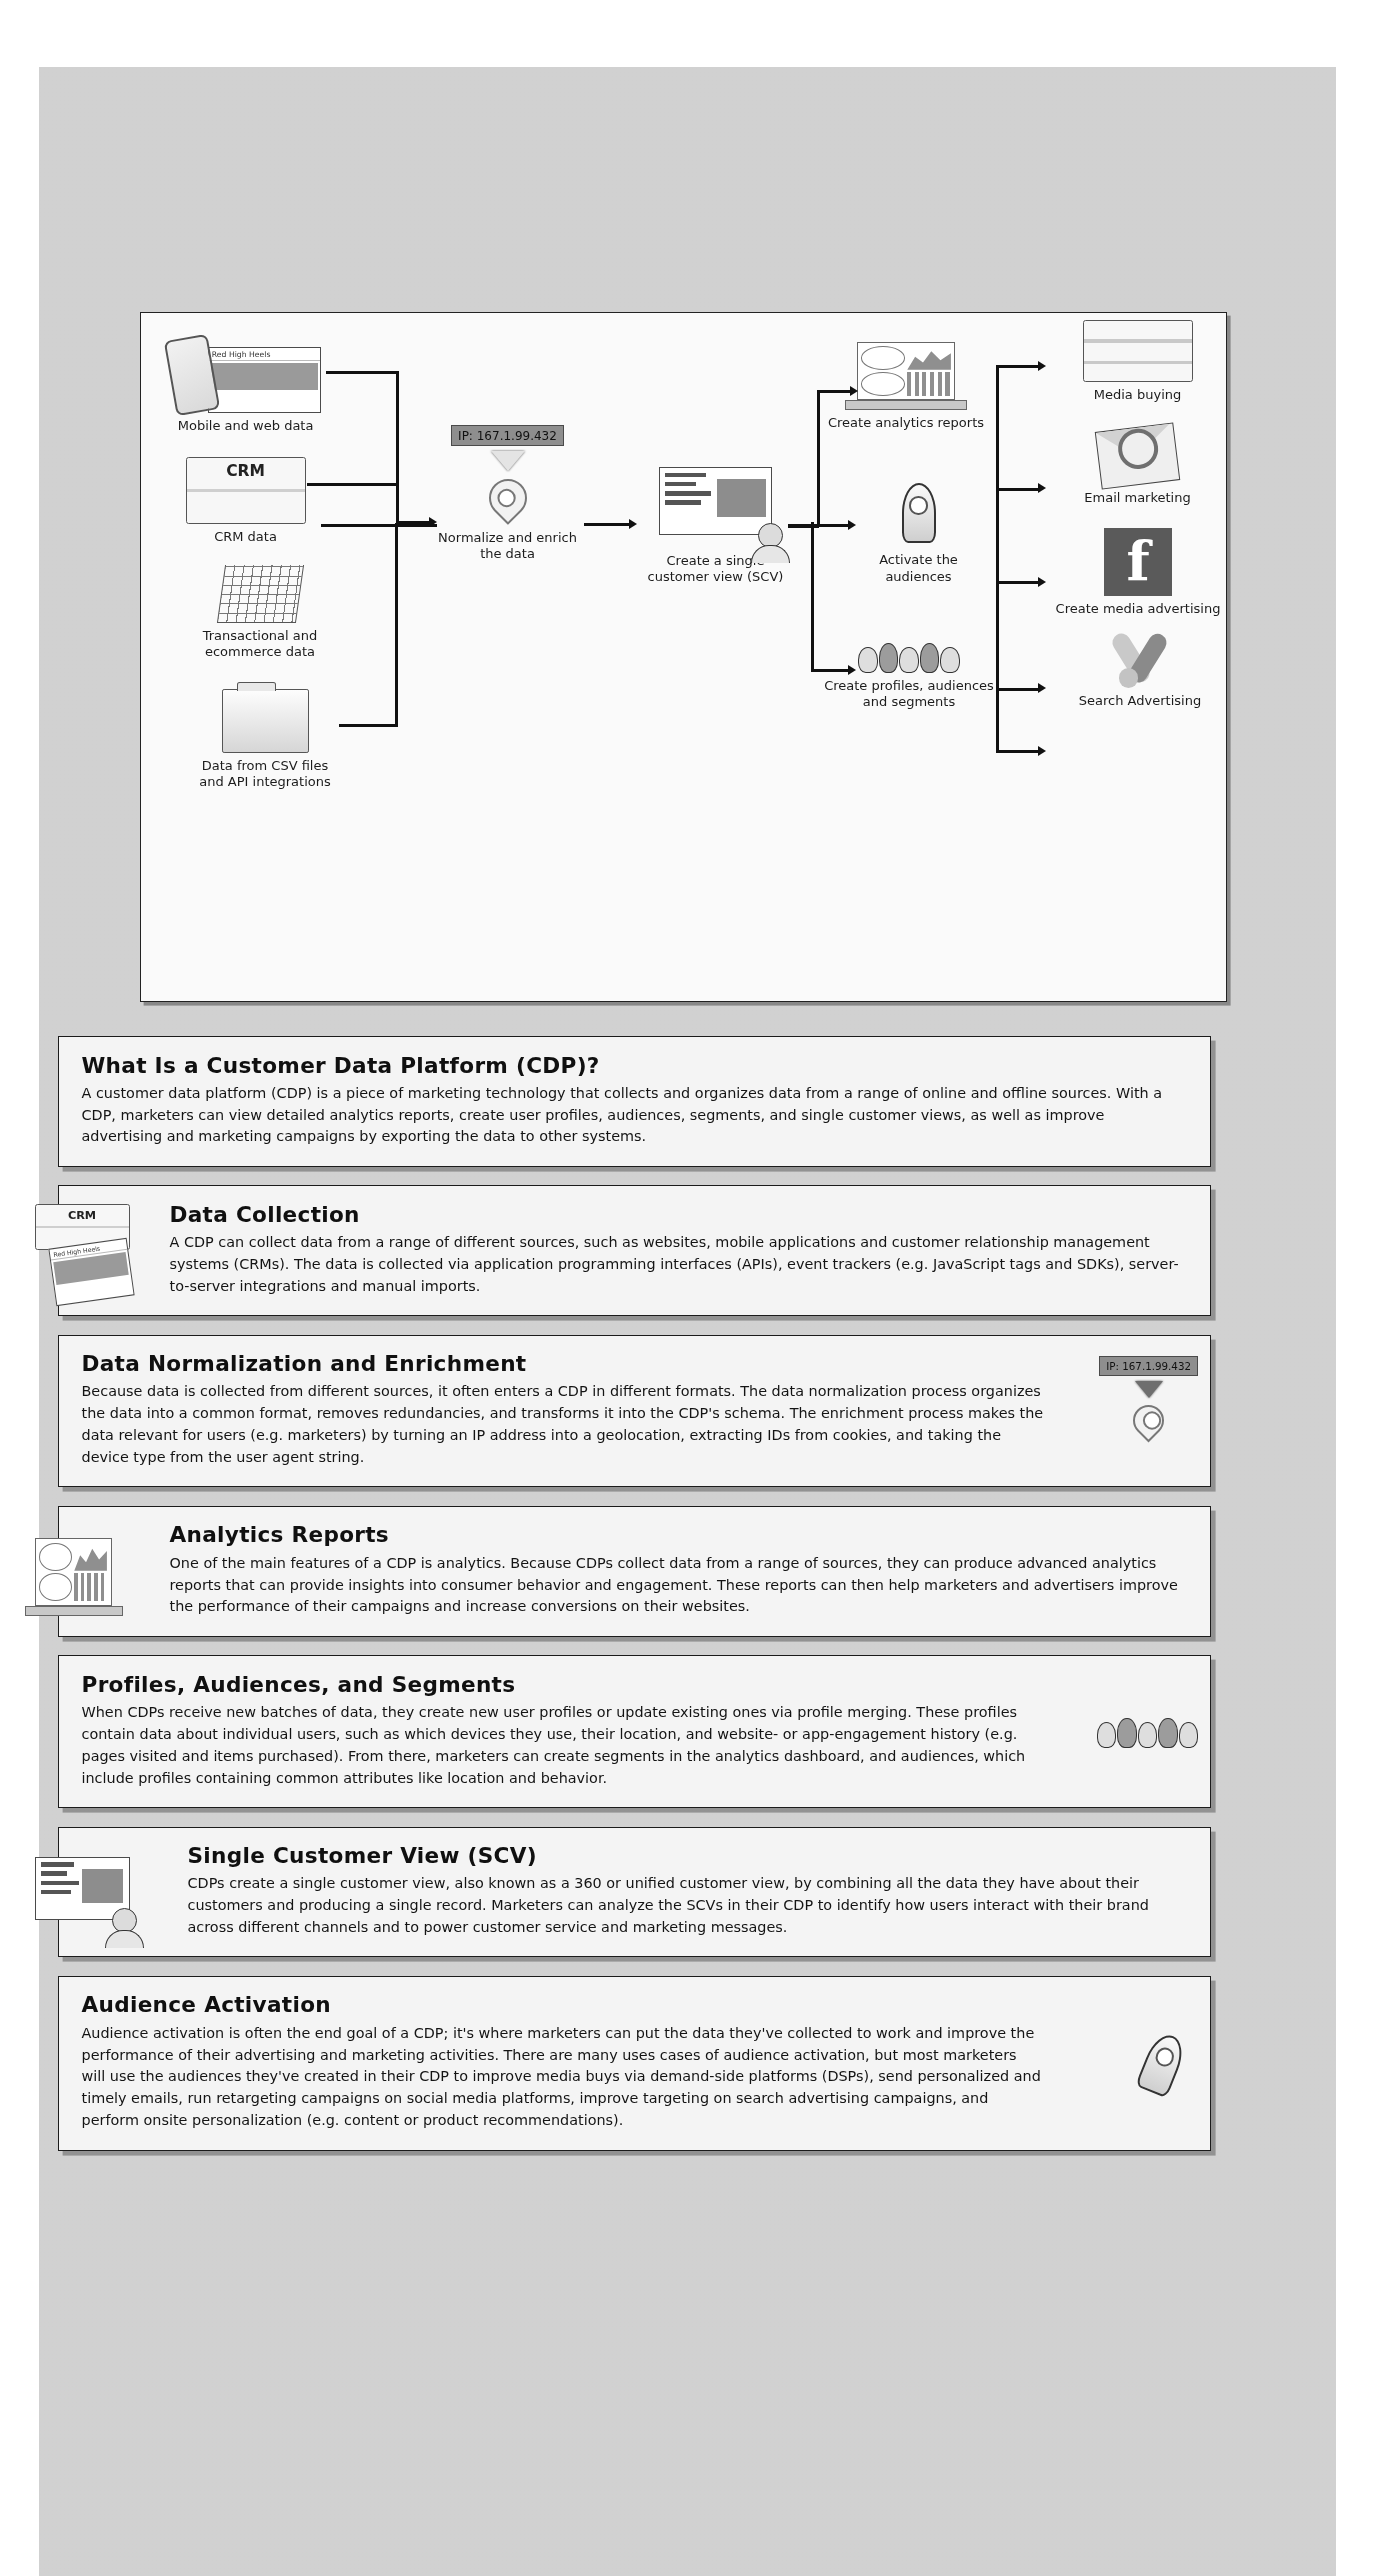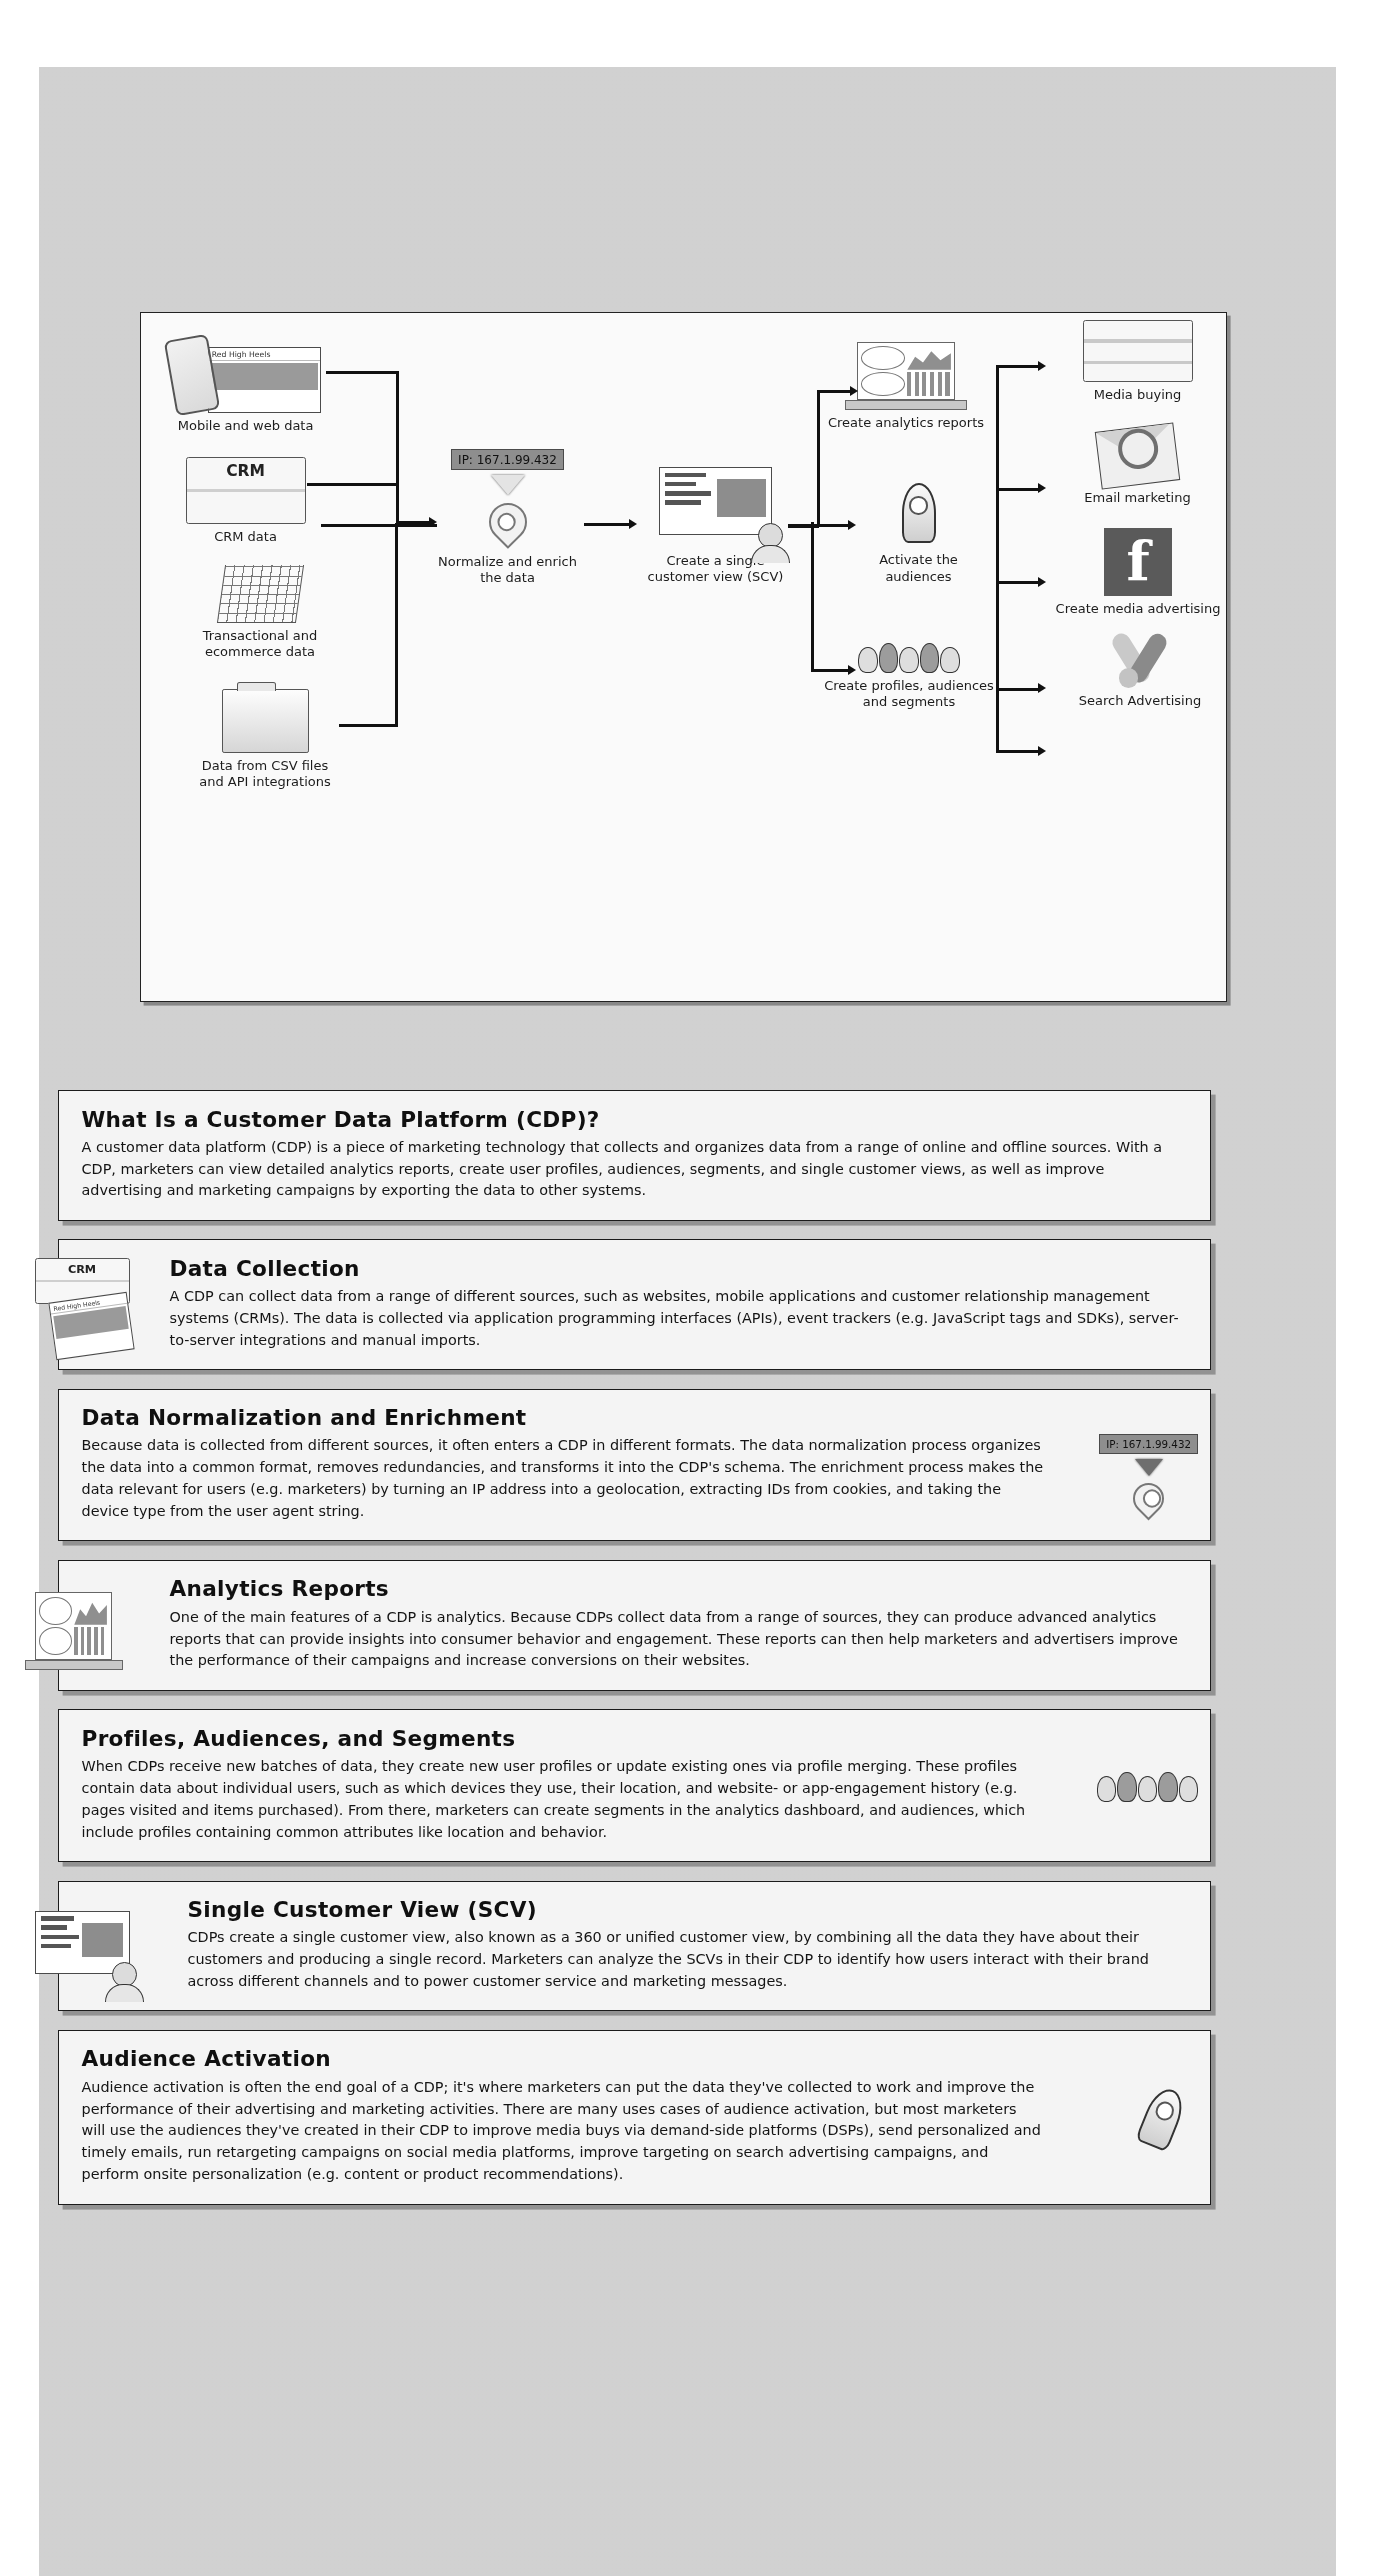--- a/index.html
+++ b/index.html
@@ -108,21 +108,21 @@
   }
   .folder{
     width:85px;height:62px;border:1.5px solid #555;border-radius:2.1px;
     background:linear-gradient(180deg,#fdfdfd,#d6d6d6);
     position:relative;
   }
   .folder:before{content:"";position:absolute;left:14.4px;top:-8.2px;width:37px;height:8.2px;
     border:1.5px solid #555;border-bottom:none;border-radius:2.6px 2.6px 0 0;background:#e8e8e8;}
   .iptag{
     background:#8e8e8e;border:1px solid #4a4a4a;color:#111;
-    font-size:12px;padding:2.6px 6.2px;display:inline-block;margin-top:24px;
+    font-size:12px;padding:2.6px 6.2px;display:inline-block;
   }
   .downarrow{
     width:0;height:0;margin:5.2px auto 0;
     border-left:17.5px solid transparent;border-right:17.5px solid transparent;
     border-top:20.6px solid #e4e4e4; filter:drop-shadow(0 0 1px #555);
   }
   .pin{
     width:34px;height:34px;border:2.6px solid #777;border-radius:50% 50% 50% 0;
     transform:rotate(-45deg); margin:7.2px auto 0;
     background:#f2f2f2;
@@ -191,21 +191,21 @@
     margin:0 auto 18.5px;
     width:1153px;
     background:
       repeating-linear-gradient(0deg, rgba(0,0,0,.012) 0 0.5px, rgba(255,255,255,.012) 0.5px 1px),
       #f4f4f4;
     border:1.5px solid #1b1b1b;
     box-shadow:4.6px 4.6px 0 rgba(0,0,0,.30);
     box-sizing:border-box;
     padding:15.5px 23px 17.5px;
   }
-  .panels{ position:absolute; left:0; top:1090px; width:1268px; }
+  .panels{ position:absolute; left:0; top:1036px; width:1268px; }
   .panel h2{
     margin:0 0 5.2px;
     font-family:"DejaVu Sans", sans-serif;
     font-weight:bold;
     font-size:21.6px;
     color:#101010;
     letter-spacing:0.3px;
   }
   .panel p{
     margin:0;

